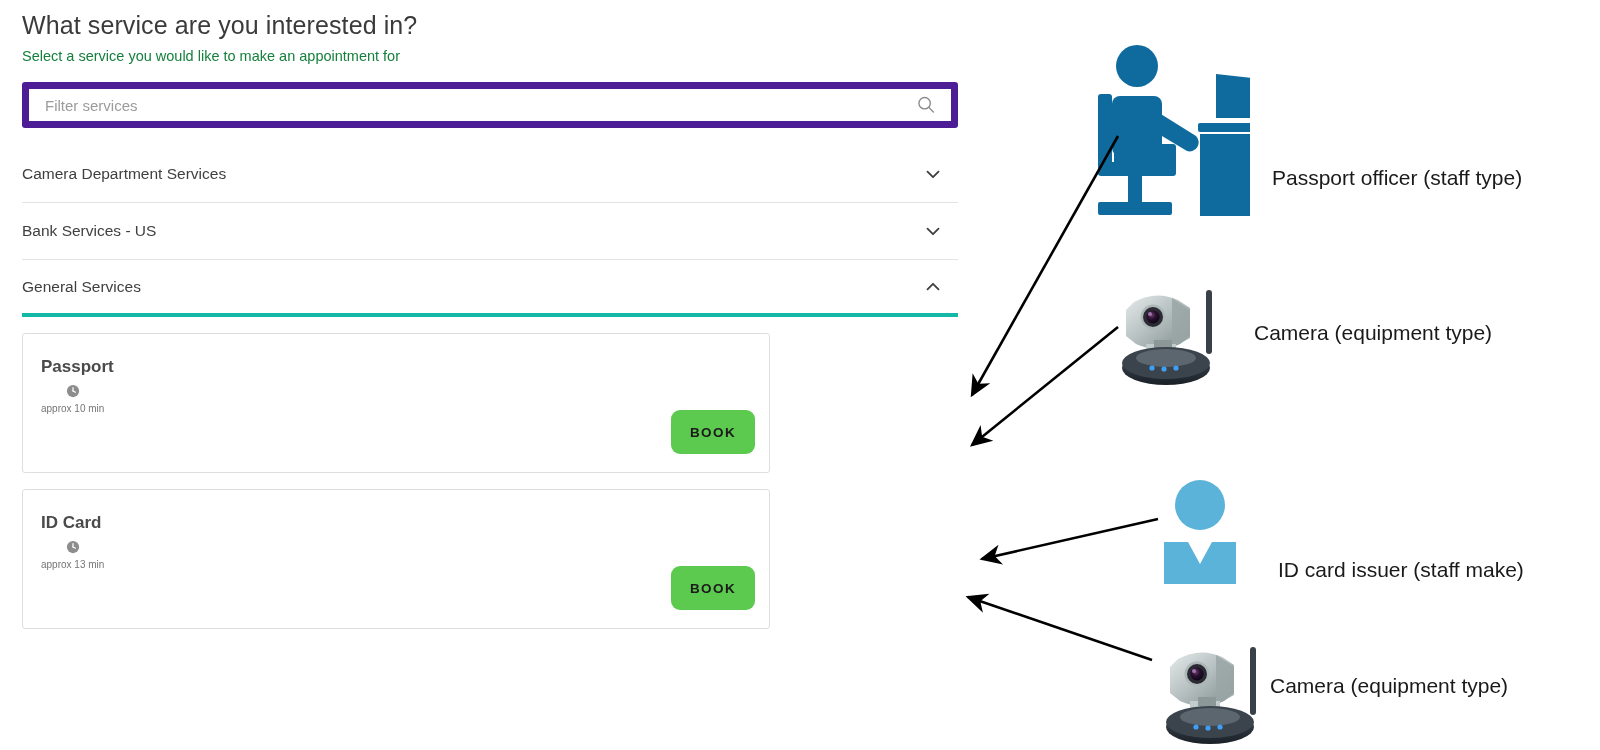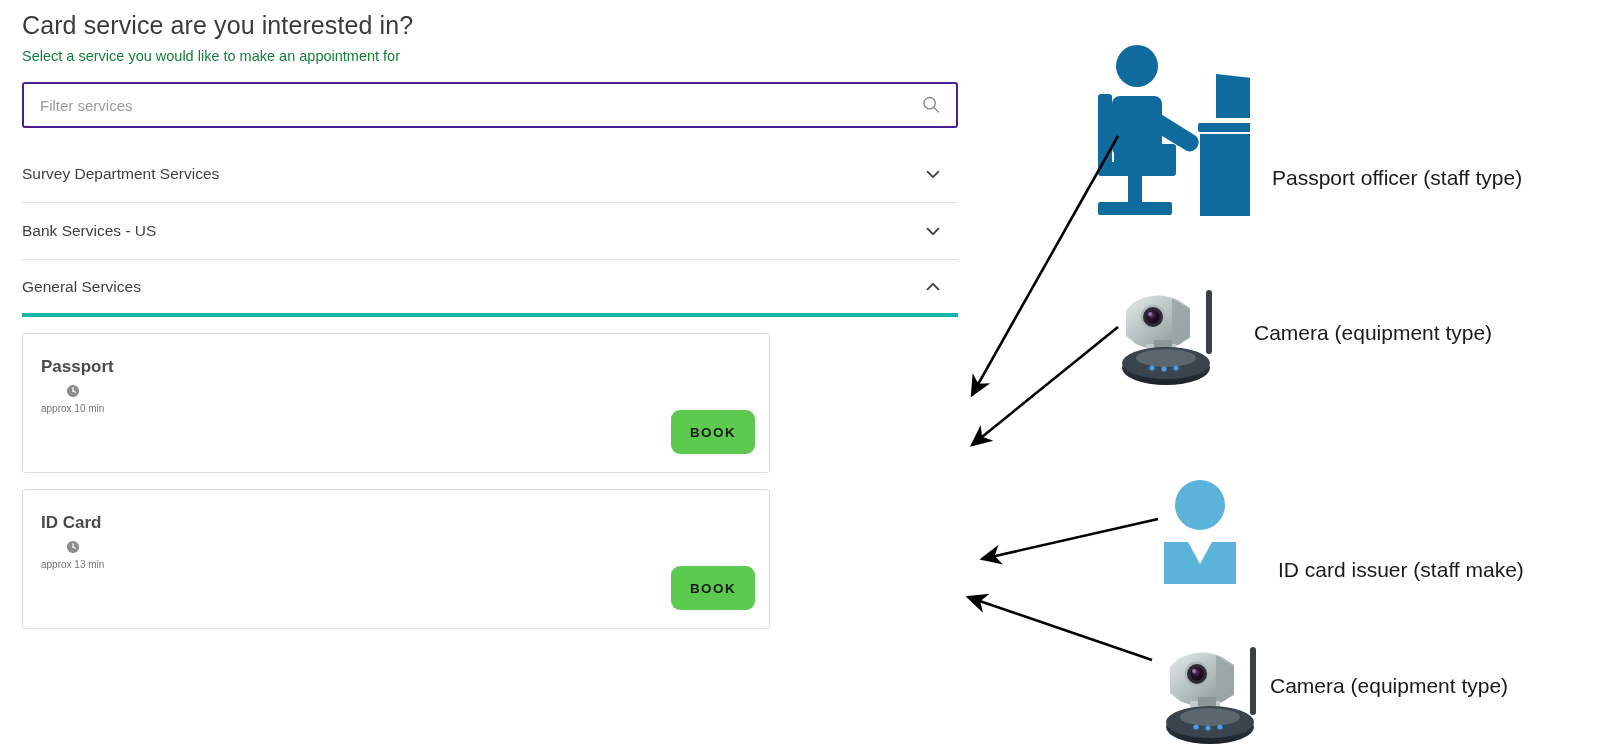--- a/index.html
+++ b/index.html
@@ -37,21 +37,21 @@
     color: #15803d;
     margin: 0 0 16px 0;
     line-height: 20px;
   }
 
   
   .search-wrap {
     position: relative;
     width: 936px;
     height: 46px;
-    border: 2px solid #4c1d95;
+    border: 7px solid #4c1d95;
     border-radius: 3px;
     box-sizing: border-box;
     background: #fff;
     display: flex;
     align-items: center;
   }
   .search-input {
     border: none;
     outline: none;
     background: transparent;
@@ -180,35 +180,35 @@
     width: 1600px;
     height: 750px;
     pointer-events: none;
   }
 </style>
 </head>
 <body>
 
 <div class="booking-panel">
 
-  <h1 class="page-title">Card service are you interested in?</h1>
+  <h1 class="page-title">What service are you interested in?</h1>
   <p class="page-subtitle">Select a service you would like to make an appointment for</p>
 
   <div class="search-wrap">
     <input class="search-input" type="text" placeholder="Filter services" style="">
     <svg class="search-icon" viewBox="0 0 24 24" fill="none">
       <circle cx="10.5" cy="10" r="6.2" stroke="#8a8a8a" stroke-width="1.5"></circle>
       <line x1="15.1" y1="14.6" x2="20" y2="19.6" stroke="#8a8a8a" stroke-width="1.5" stroke-linecap="round"></line>
     </svg>
   </div>
 
   <div class="accordion">
 
     <div class="accordion-row">
-      <span class="accordion-label">Survey Department Services</span>
+      <span class="accordion-label">Camera Department Services</span>
       <svg class="chev" viewBox="0 0 24 24" fill="none">
         <polyline points="6,9.5 12,15.5 18,9.5" stroke="#3f3f3f" stroke-width="2" stroke-linecap="round" stroke-linejoin="round"></polyline>
       </svg>
     </div>
 
     <div class="accordion-row">
       <span class="accordion-label">Bank Services - US</span>
       <svg class="chev" viewBox="0 0 24 24" fill="none">
         <polyline points="6,9.5 12,15.5 18,9.5" stroke="#3f3f3f" stroke-width="2" stroke-linecap="round" stroke-linejoin="round"></polyline>
       </svg>

